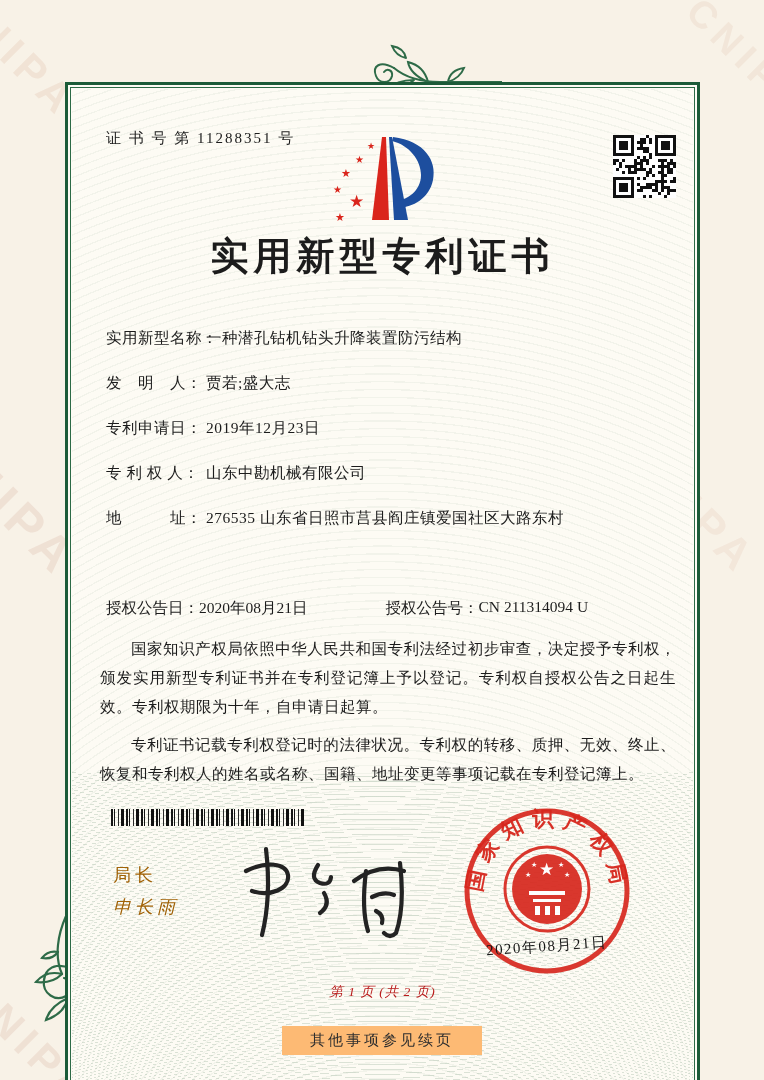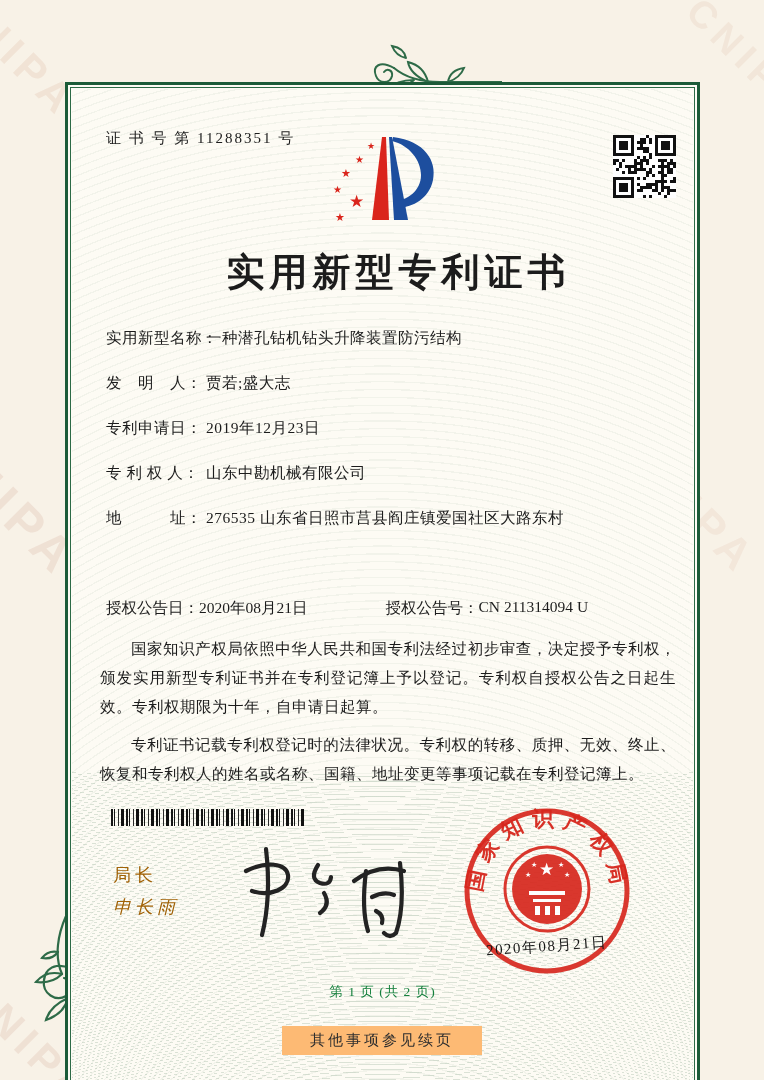--- a/index.html
+++ b/index.html
@@ -29,21 +29,21 @@
   .guilloche-bottom{
     position:absolute; left:4px; right:4px; bottom:4px; height:340px;
     background:repeating-radial-gradient(130% 100% at 50% 150%,
       rgba(140,168,144,.30) 0 1px, rgba(0,0,0,0) 1px 6px);
     pointer-events:none;
   }
   .cert-no{position:absolute; left:38px; top:44px; font-size:15px; letter-spacing:2px;}
   .logo{position:absolute; left:263px; top:42px;}
   .qr{position:absolute; left:545px; top:50px;}
   .title{
-    position:absolute; left:0; top:146px; width:100%; margin:16px; text-align:center;
+    position:absolute; left:0; top:146px; width:100%; margin:0; text-align:center;
     font-size:38px; font-weight:bold; letter-spacing:5px;
   }
   .fields{position:absolute; left:38px; top:243px; width:560px;}
   .frow{display:flex; margin-bottom:25px; font-size:15.5px; line-height:20px;}
   .flabel{width:100px; flex:0 0 auto; white-space:pre; letter-spacing:.5px;}
   .fvalue{white-space:pre; letter-spacing:.5px;}
   .grant{position:absolute; left:38px; top:513px; width:580px; font-size:15.5px; display:flex;}
   .grant .pair2{margin-left:78px;}
   .paras{
     position:absolute; left:23px; top:540px; width:594px;
@@ -61,21 +61,21 @@
   .sig-role,.sig-name{
     position:absolute; left:45px; font-size:18px;
     font-family:"Liberation Sans","DejaVu Sans",sans-serif; color:#a16207; letter-spacing:4px;
   }
   .sig-role{top:778px;}
   .sig-name{top:810px;font-style:italic;}
   .sig-svg{position:absolute; left:158px; top:756px;}
   .seal{position:absolute; left:393px; top:720px;}
   .page-indicator{
     position:absolute; left:0; top:898px; width:100%; text-align:center;
-    font-size:13.5px; letter-spacing:1px; color:#15803d;
+    font-size:13.5px; letter-spacing:1px; color:#b91c1c;font-style:italic;
   }
   .footer-note{
     position:absolute; left:50%; top:1026px; transform:translateX(-50%);
     background:#fdba74; padding:5px 28px; font-size:15px; letter-spacing:3px; color:#2e2e2e;
   }
   .ornament{position:absolute; pointer-events:none;}
   .orn-top{left:370px; top:38px;}
   .orn-bl{left:28px; top:916px;}
   .orn-br{left:592px; top:916px; transform:scaleX(-1);}
 </style>

